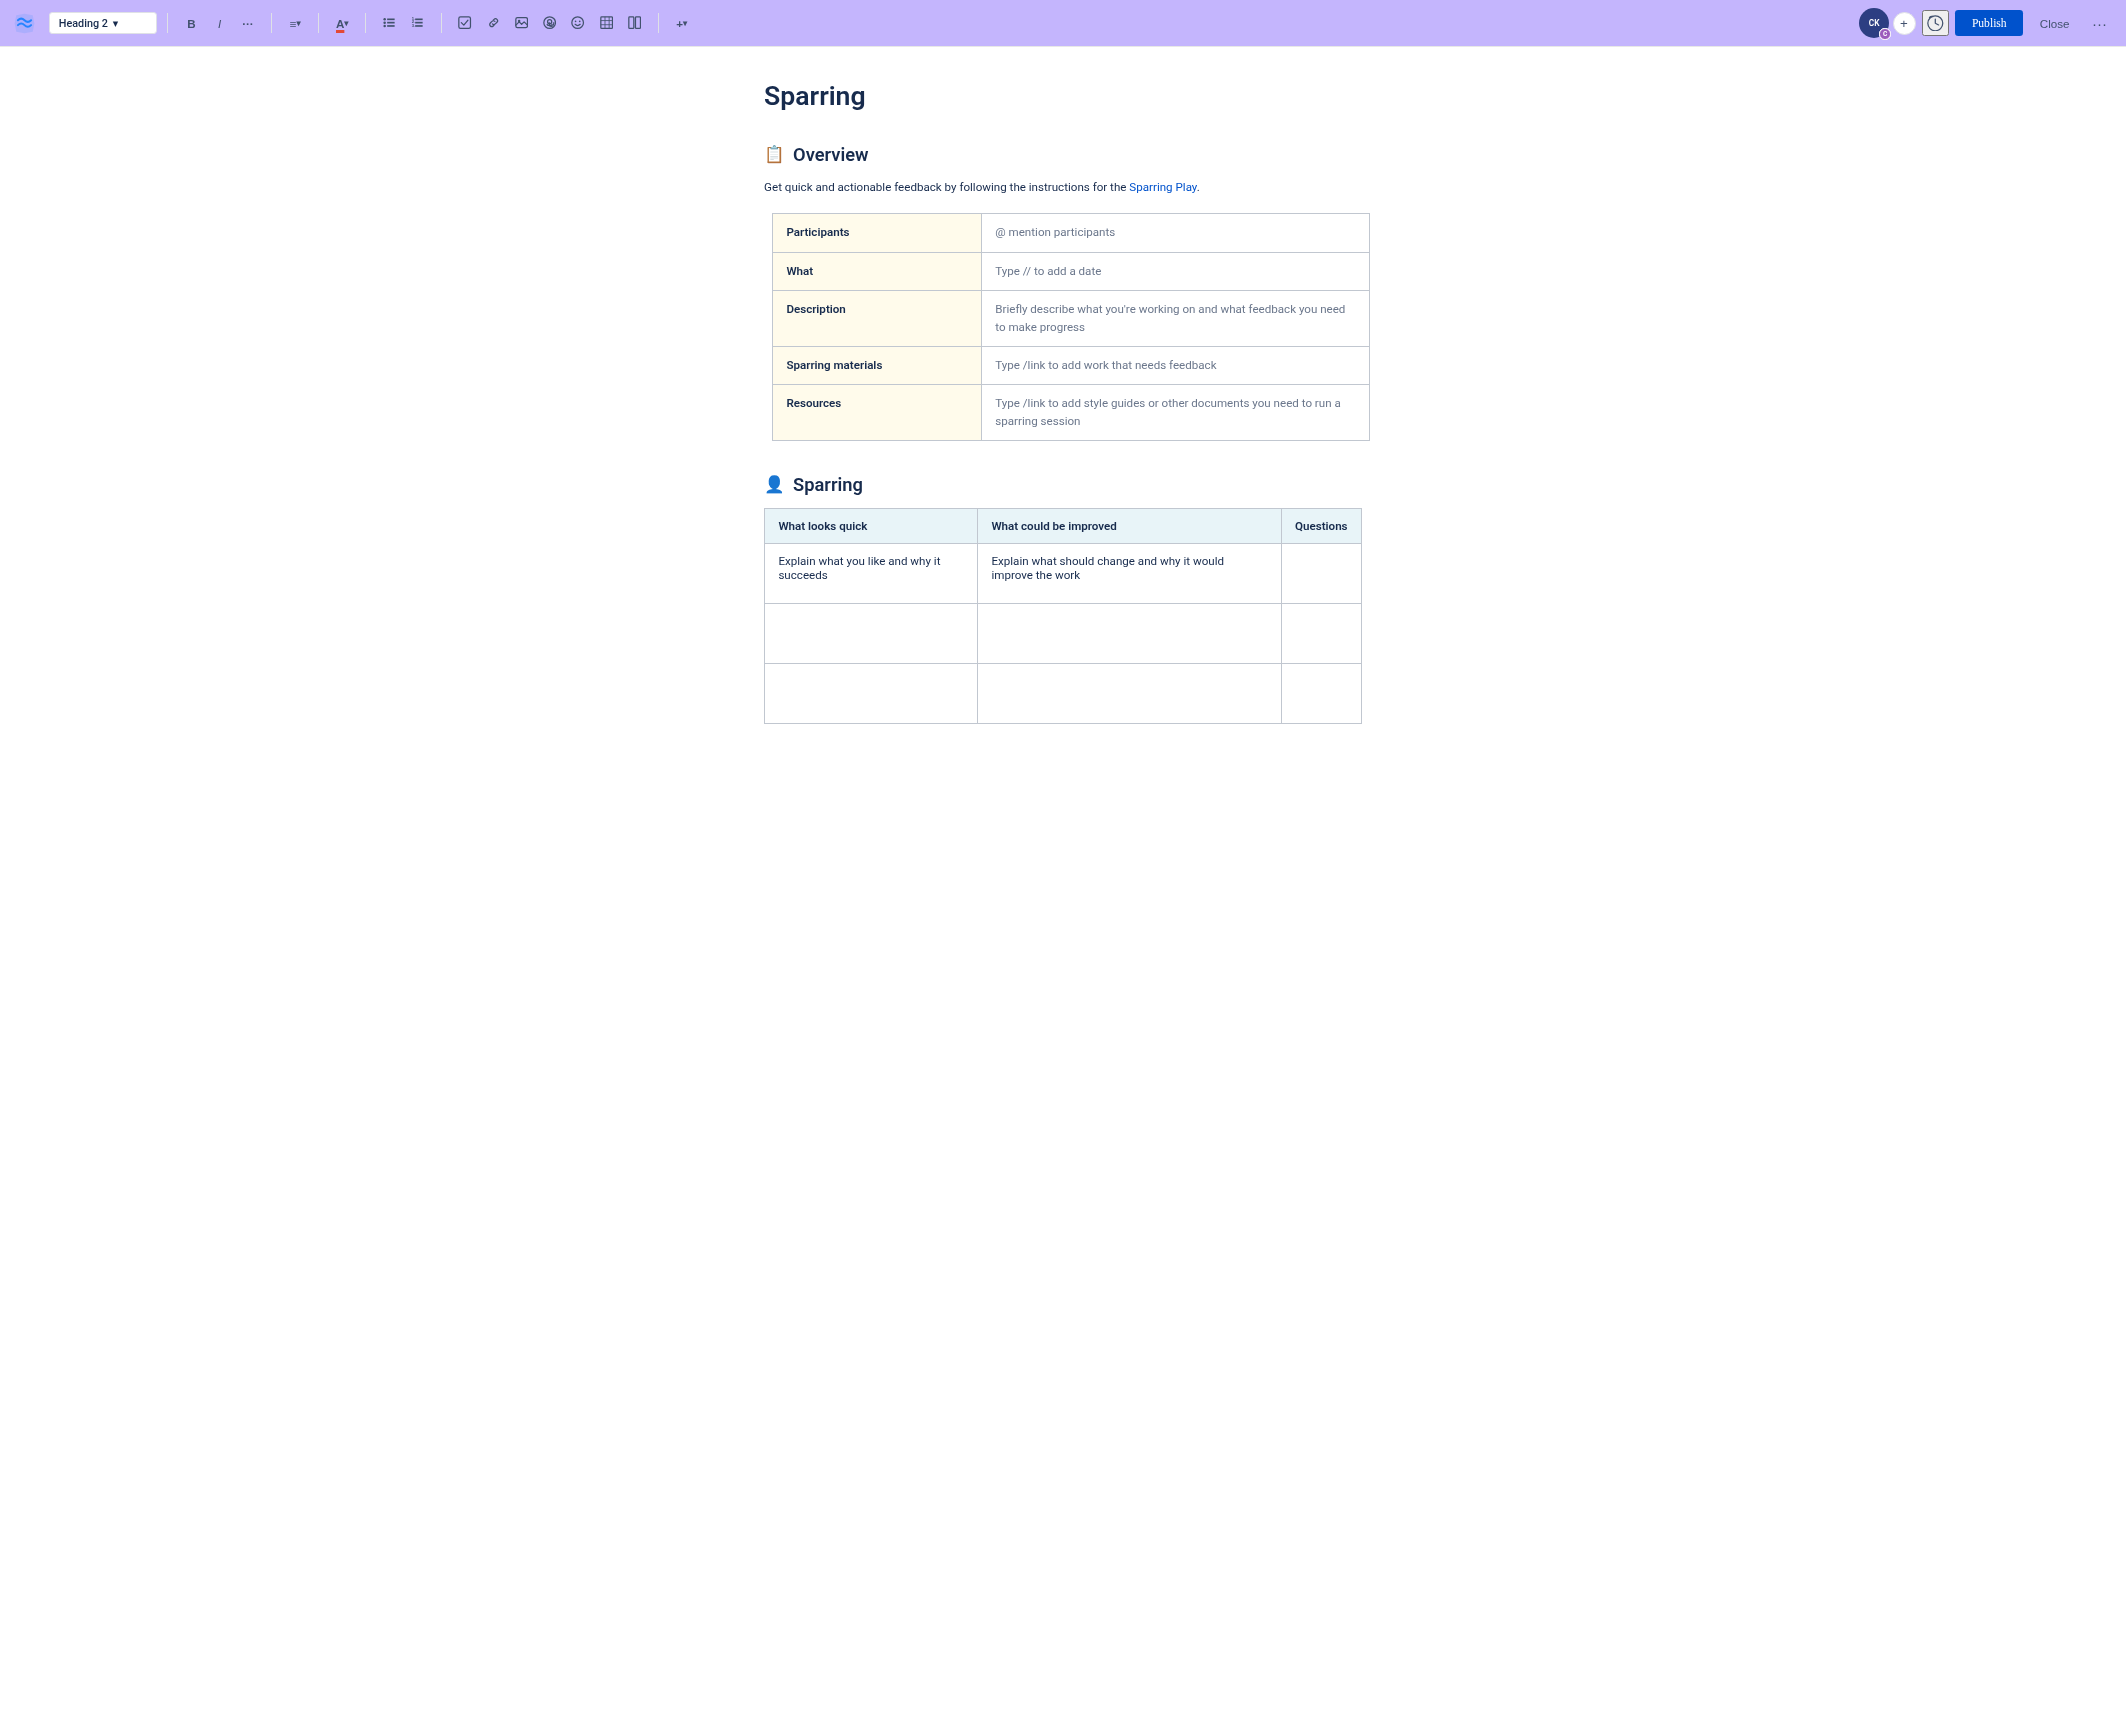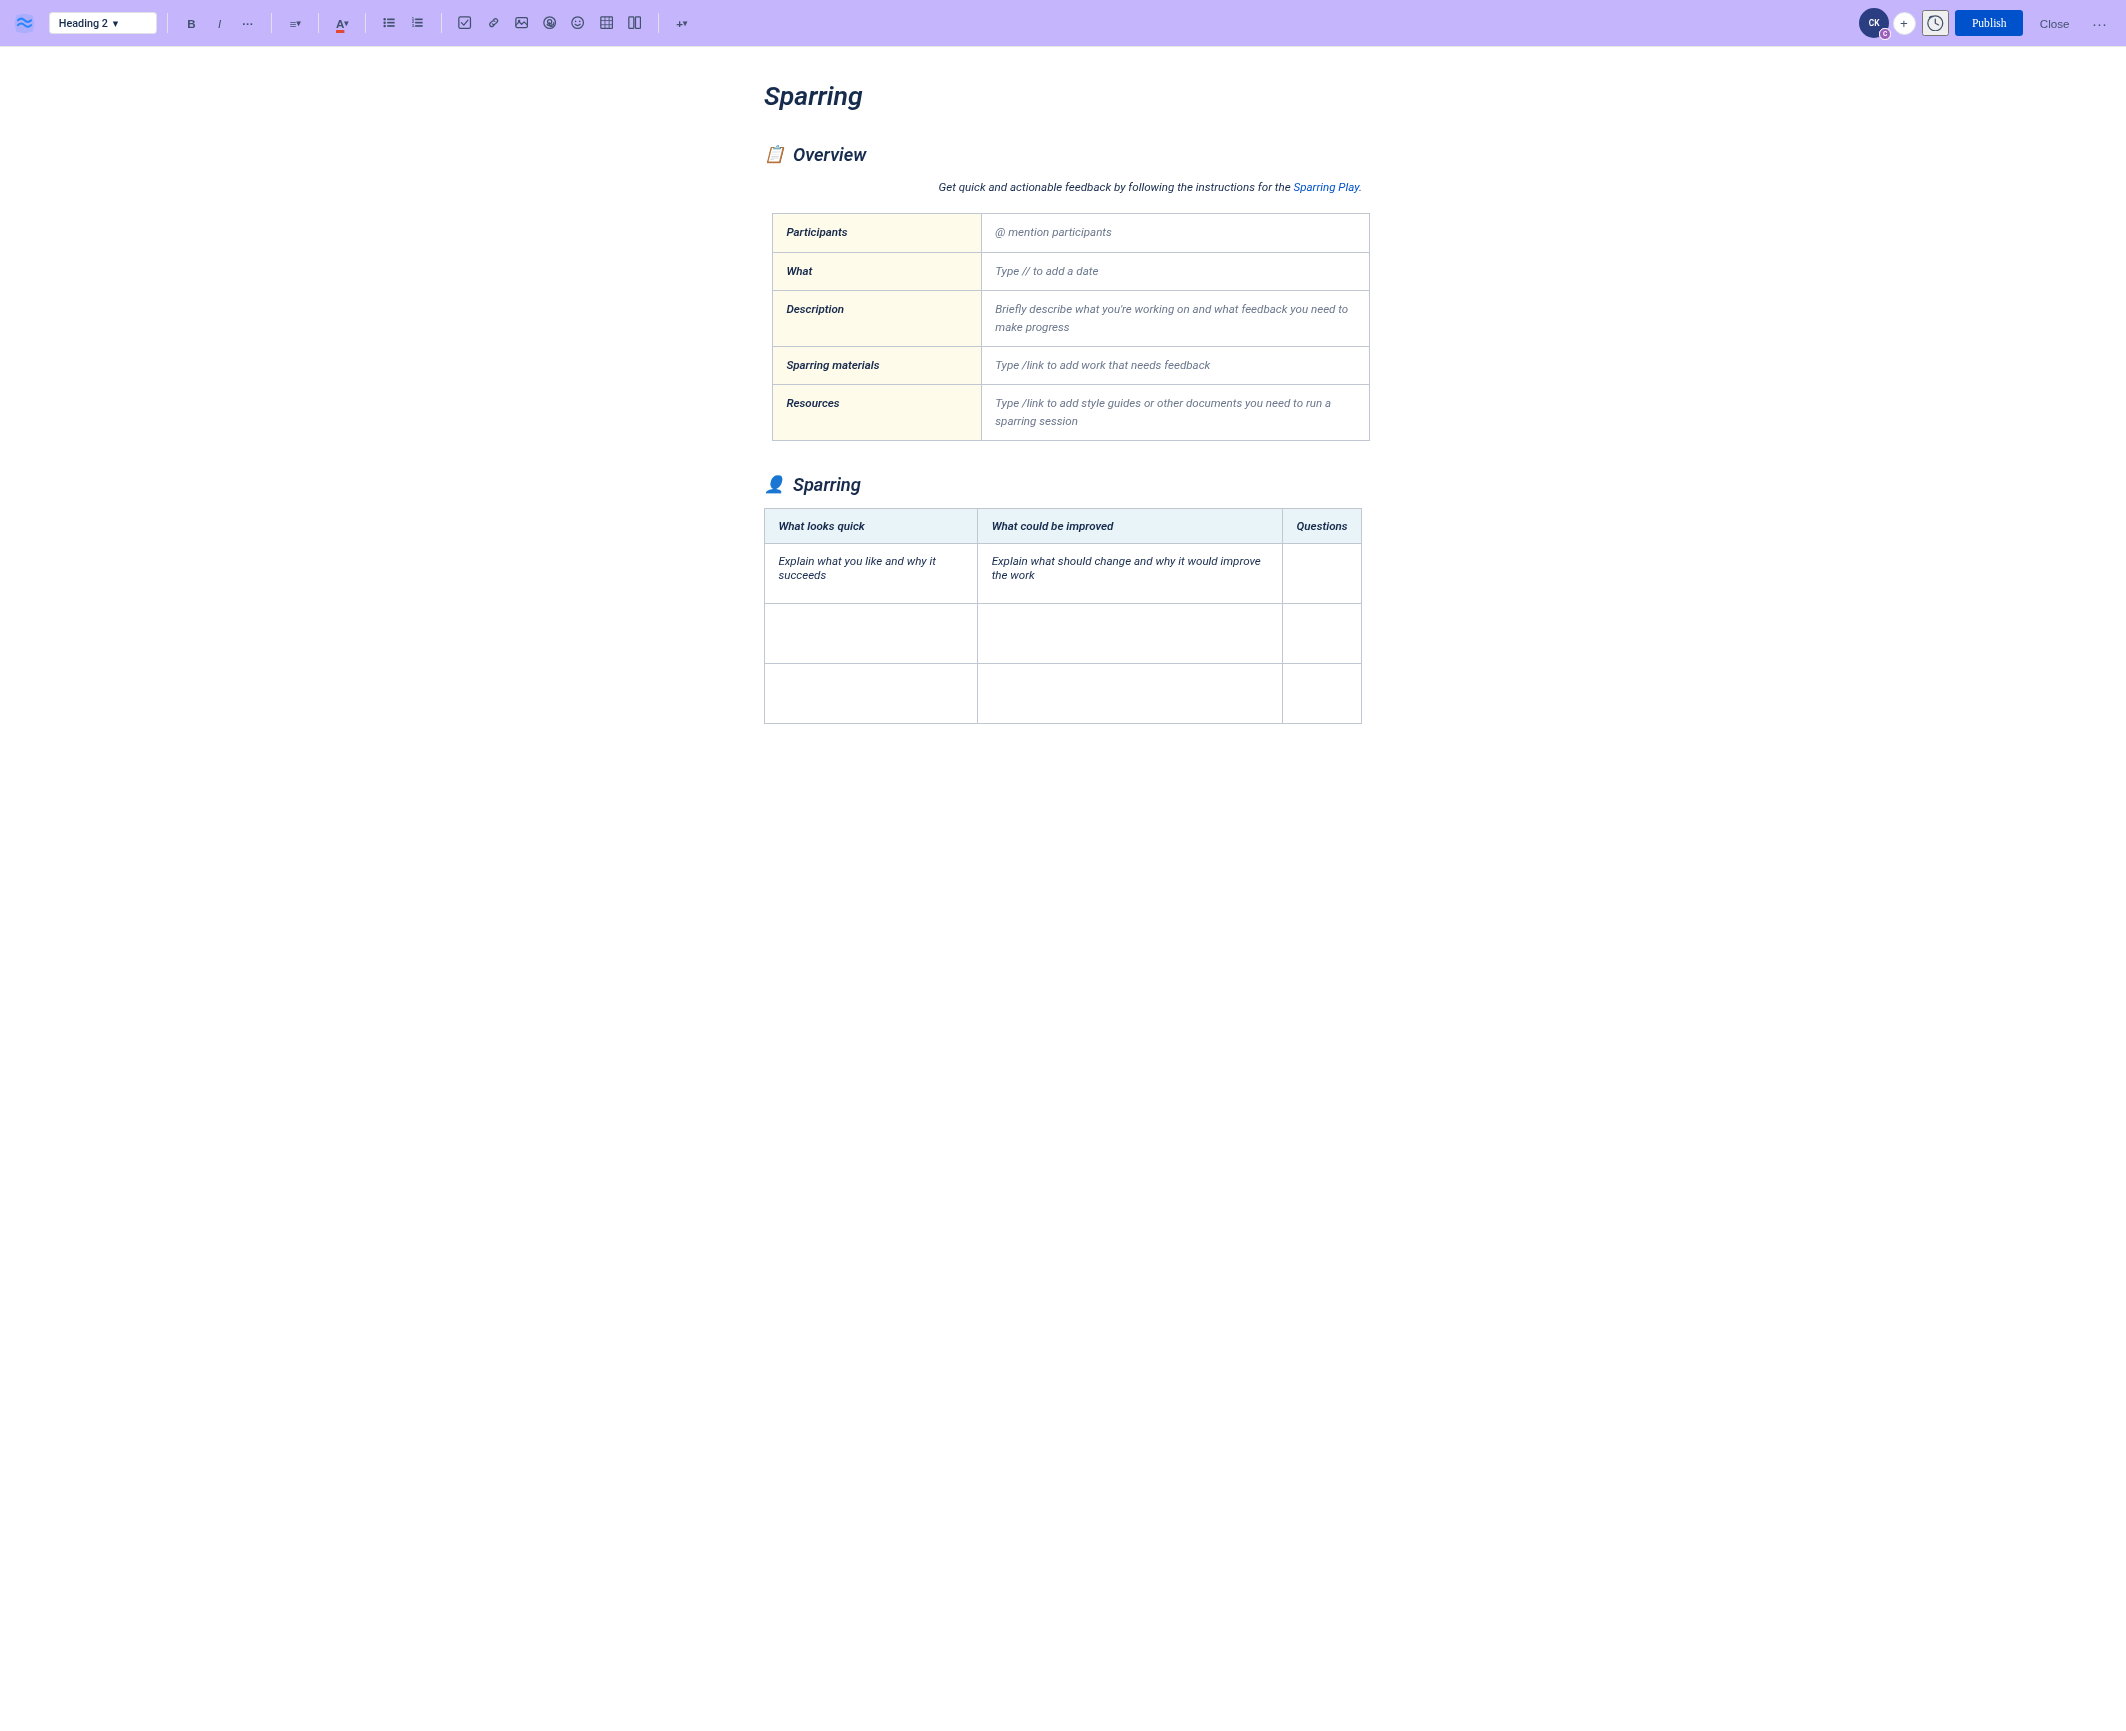--- a/index.html
+++ b/index.html
@@ -158,21 +158,20 @@
       border-radius: 3.3px;
       color: #42526e;
       font-size: 15px;
     }
 
     
     .content-area {
       max-width: 631px;
       margin: 0 auto;
       padding: 33px 16.6px 66px;
-      font-style: italic;
     }
 
     .page-title {
       font-size: 26.6px;
       font-weight: 600;
       color: #172b4d;
       margin-bottom: 33px;
     }
 
     
@@ -184,21 +183,20 @@
       font-weight: 600;
       color: #172b4d;
       margin-bottom: 13.3px;
     }
 
     .intro-text {
       font-size: 11.6px;
       color: #172b4d;
       margin-bottom: 16.6px;
       line-height: 1.6;
-      text-align: right;
     }
 
     .intro-link {
       color: #0052cc;
       text-decoration: none;
     }
 
     
     .info-table {
       width: 100%;

